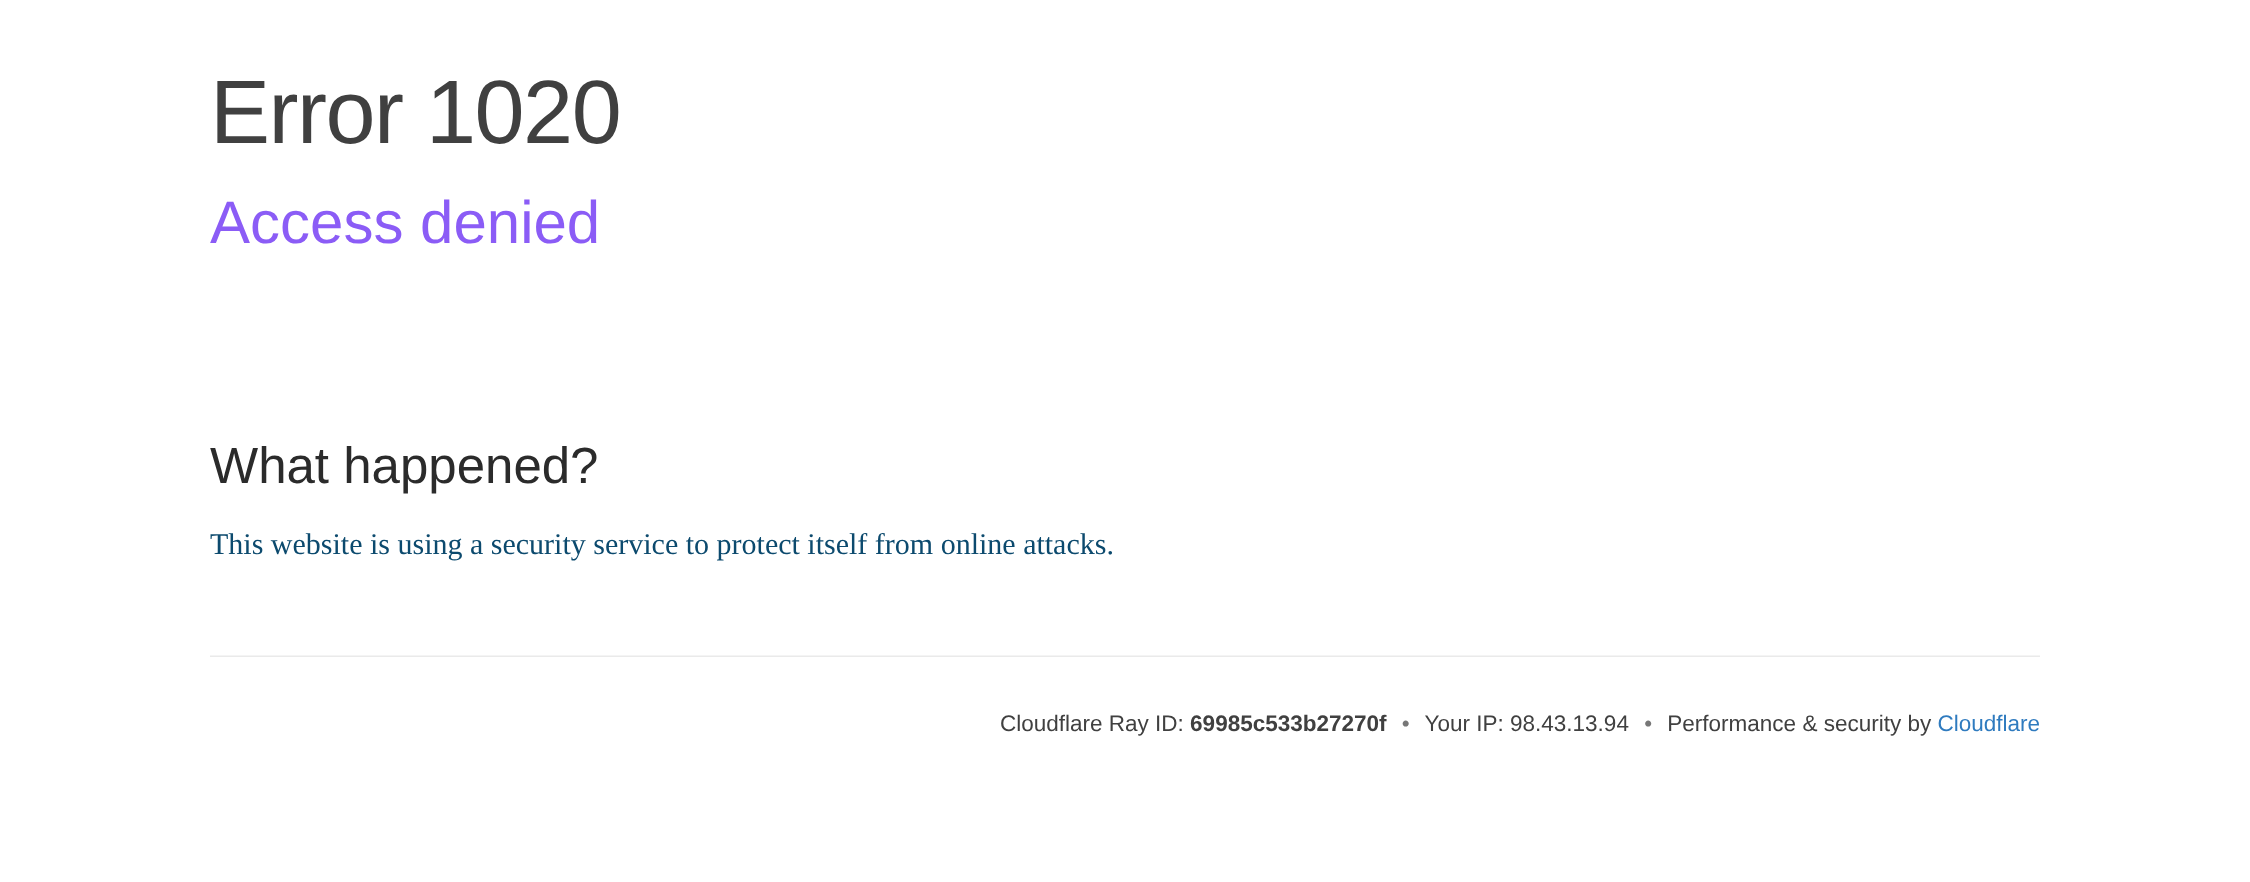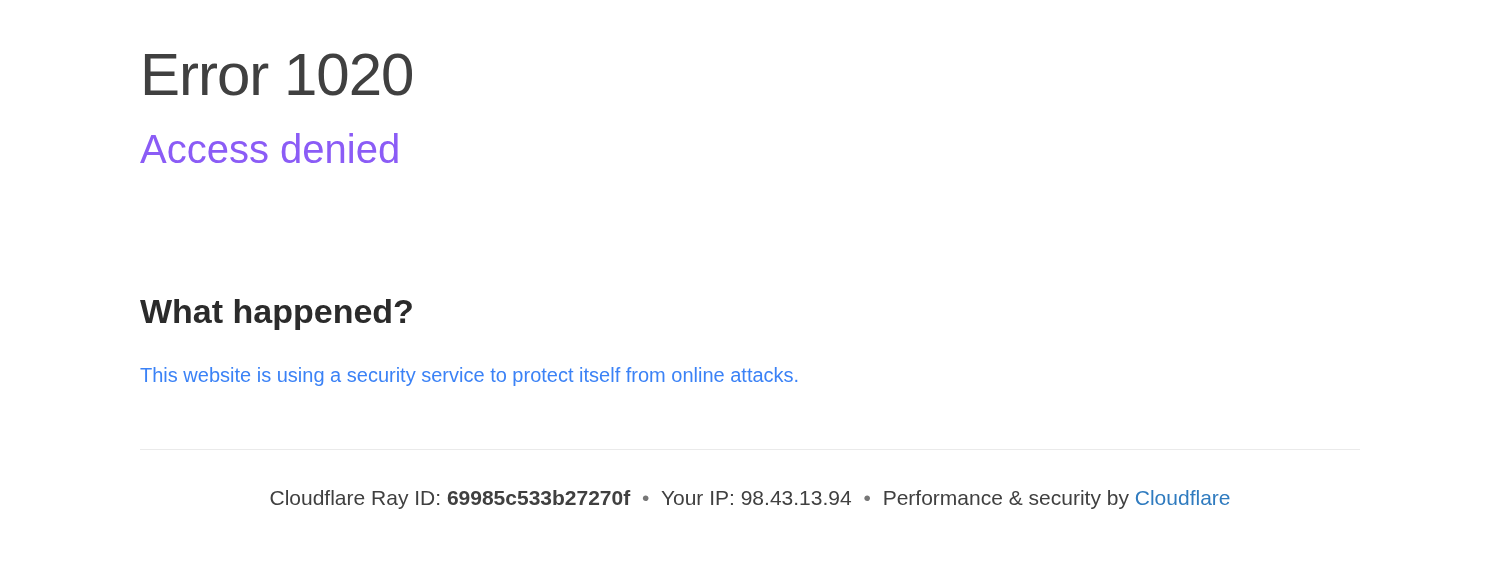--- a/index.html
+++ b/index.html
@@ -42,39 +42,40 @@
       font-family: -apple-system, BlinkMacSystemFont, "Segoe UI", Helvetica, Arial, sans-serif;
     }
     .subtitle {
       font-size: 40px;
       font-weight: 400;
       color: #8b5cf6;
       margin-top: 18px;
     }
     .what-happened {
       font-size: 34px;
-      font-weight: 700;
+      font-weight: 400;
       color: #2b2b2b;
       margin-top: 120px;
     }
     .description {
       font-size: 20px;
-      color: #3b82f6;
-      margin-top: 28px;
+      color: #0c4a6e;
+      margin-top: 16px;
       line-height: 1.6;
       max-width: 700px;
+      font-family: Liberation Serif, serif;
     }
     .divider {
       border: none;
       border-top: 1px solid #eaeaea;
       margin-top: 58px;
     }
     .footer {
-      text-align: center;
-      font-size: 21px;
+      text-align: right;
+      font-size: 15px;
       color: #404040;
       margin-top: 36px;
     }
     .footer .sep {
       margin: 0 6px;
       color: #777;
     }
     .footer .bold {
       font-weight: 600;
     }

